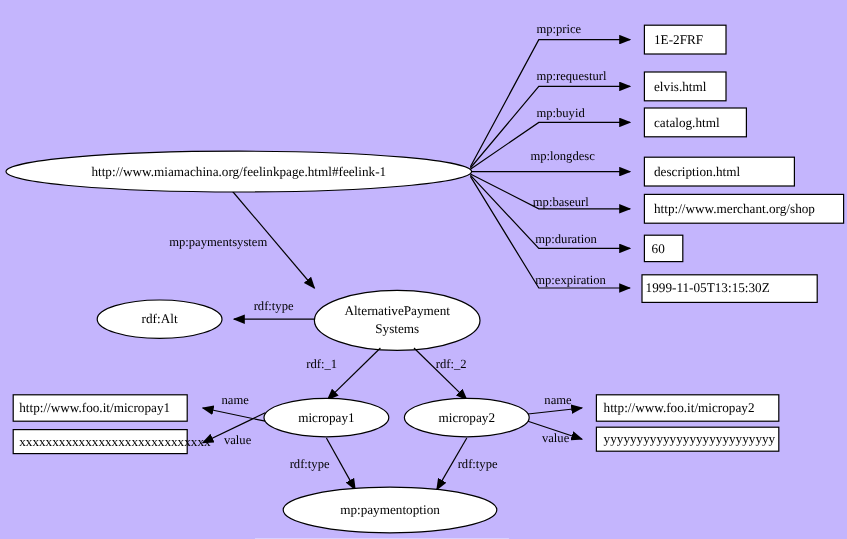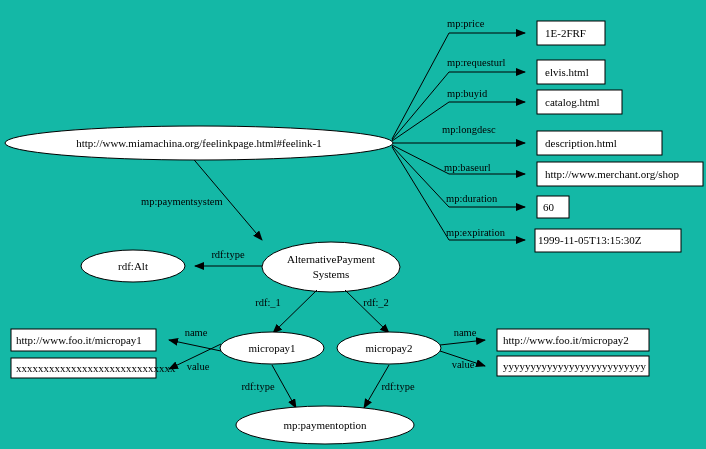--- a/index.html
+++ b/index.html
@@ -4,21 +4,21 @@
 <style>
   html, body {
     margin: 0;
     padding: 0;
     background: #ffffff;
   }
   #canvas {
     position: relative;
     width: 706px;
     height: 449px;
-    background: #14b8a6;
+    background: #c4b5fd;
     font-family: "Liberation Serif", "DejaVu Serif", serif;
     overflow: hidden;
   }
   svg#graph {
     position: absolute;
     left: 0;
     top: 0;
     width: 706px;
     height: 449px;
   }

